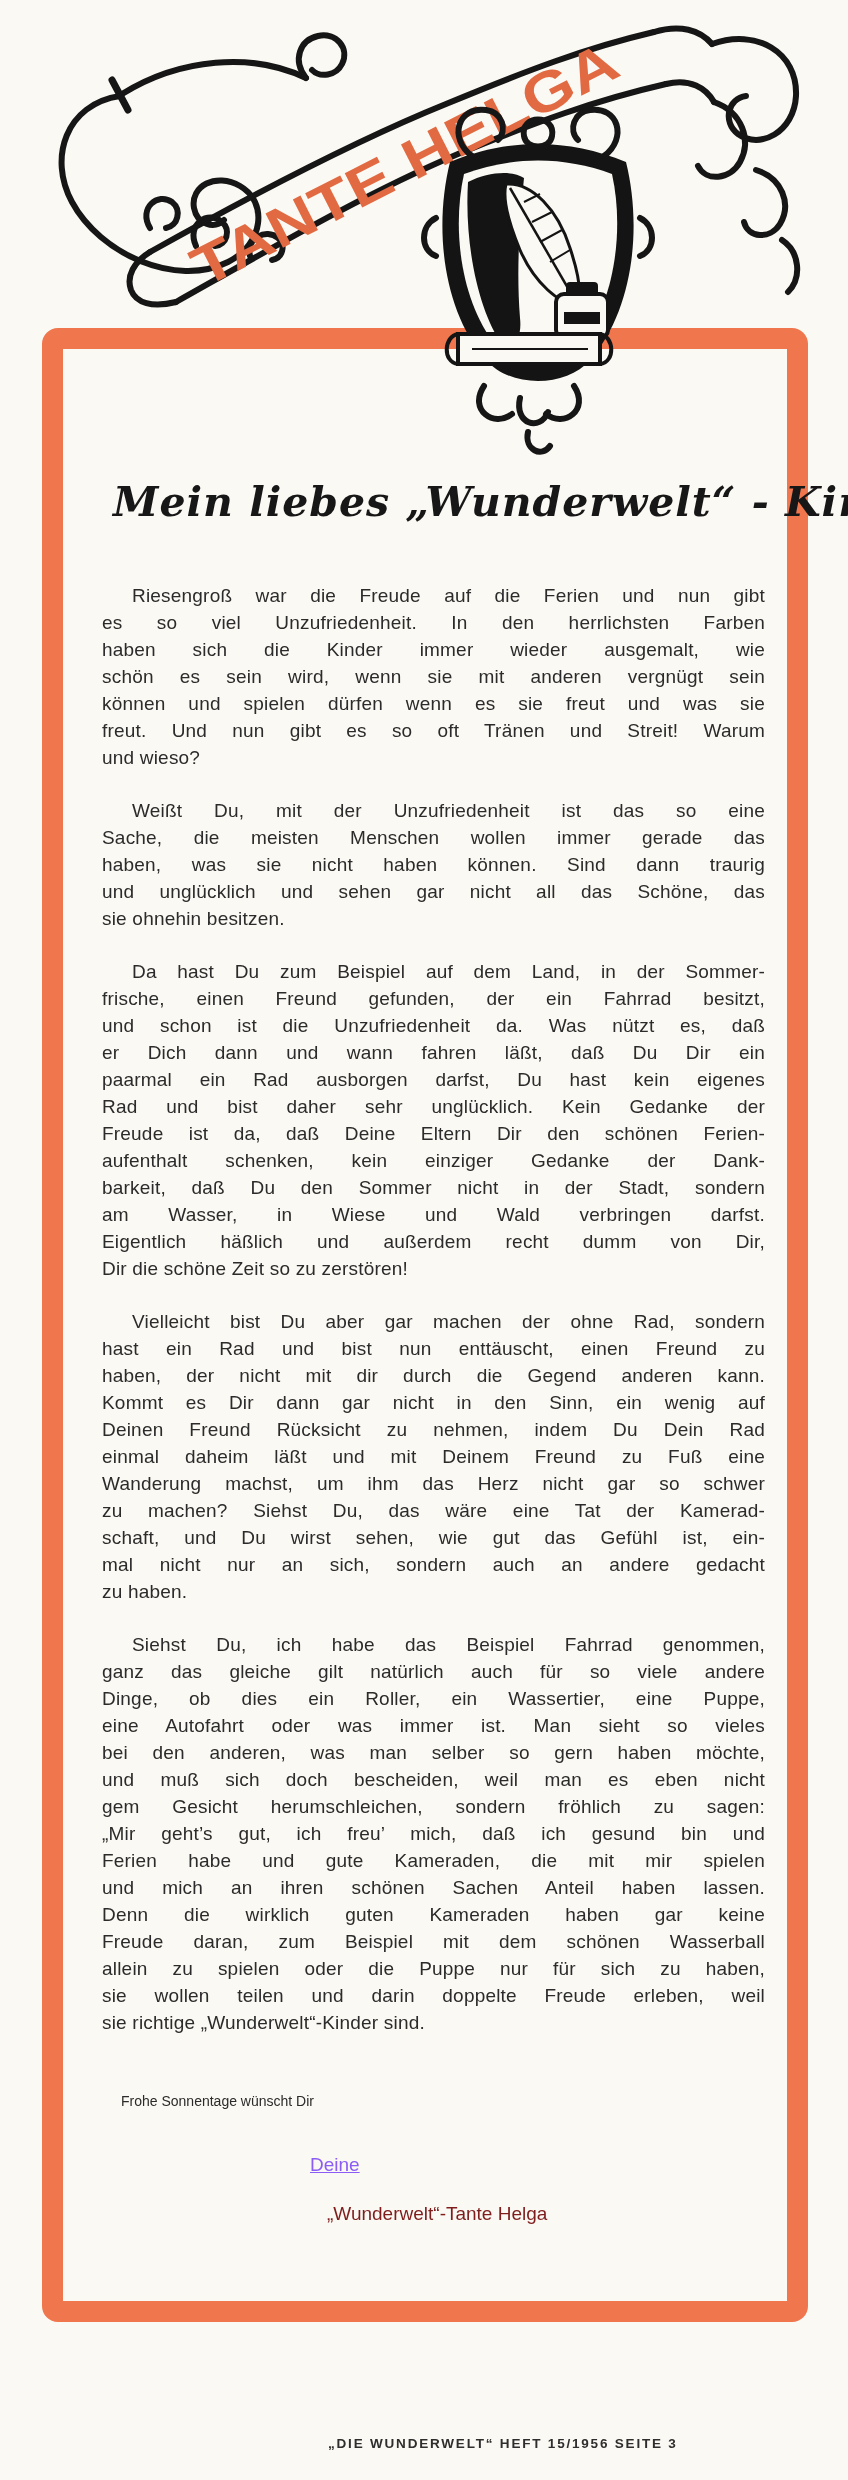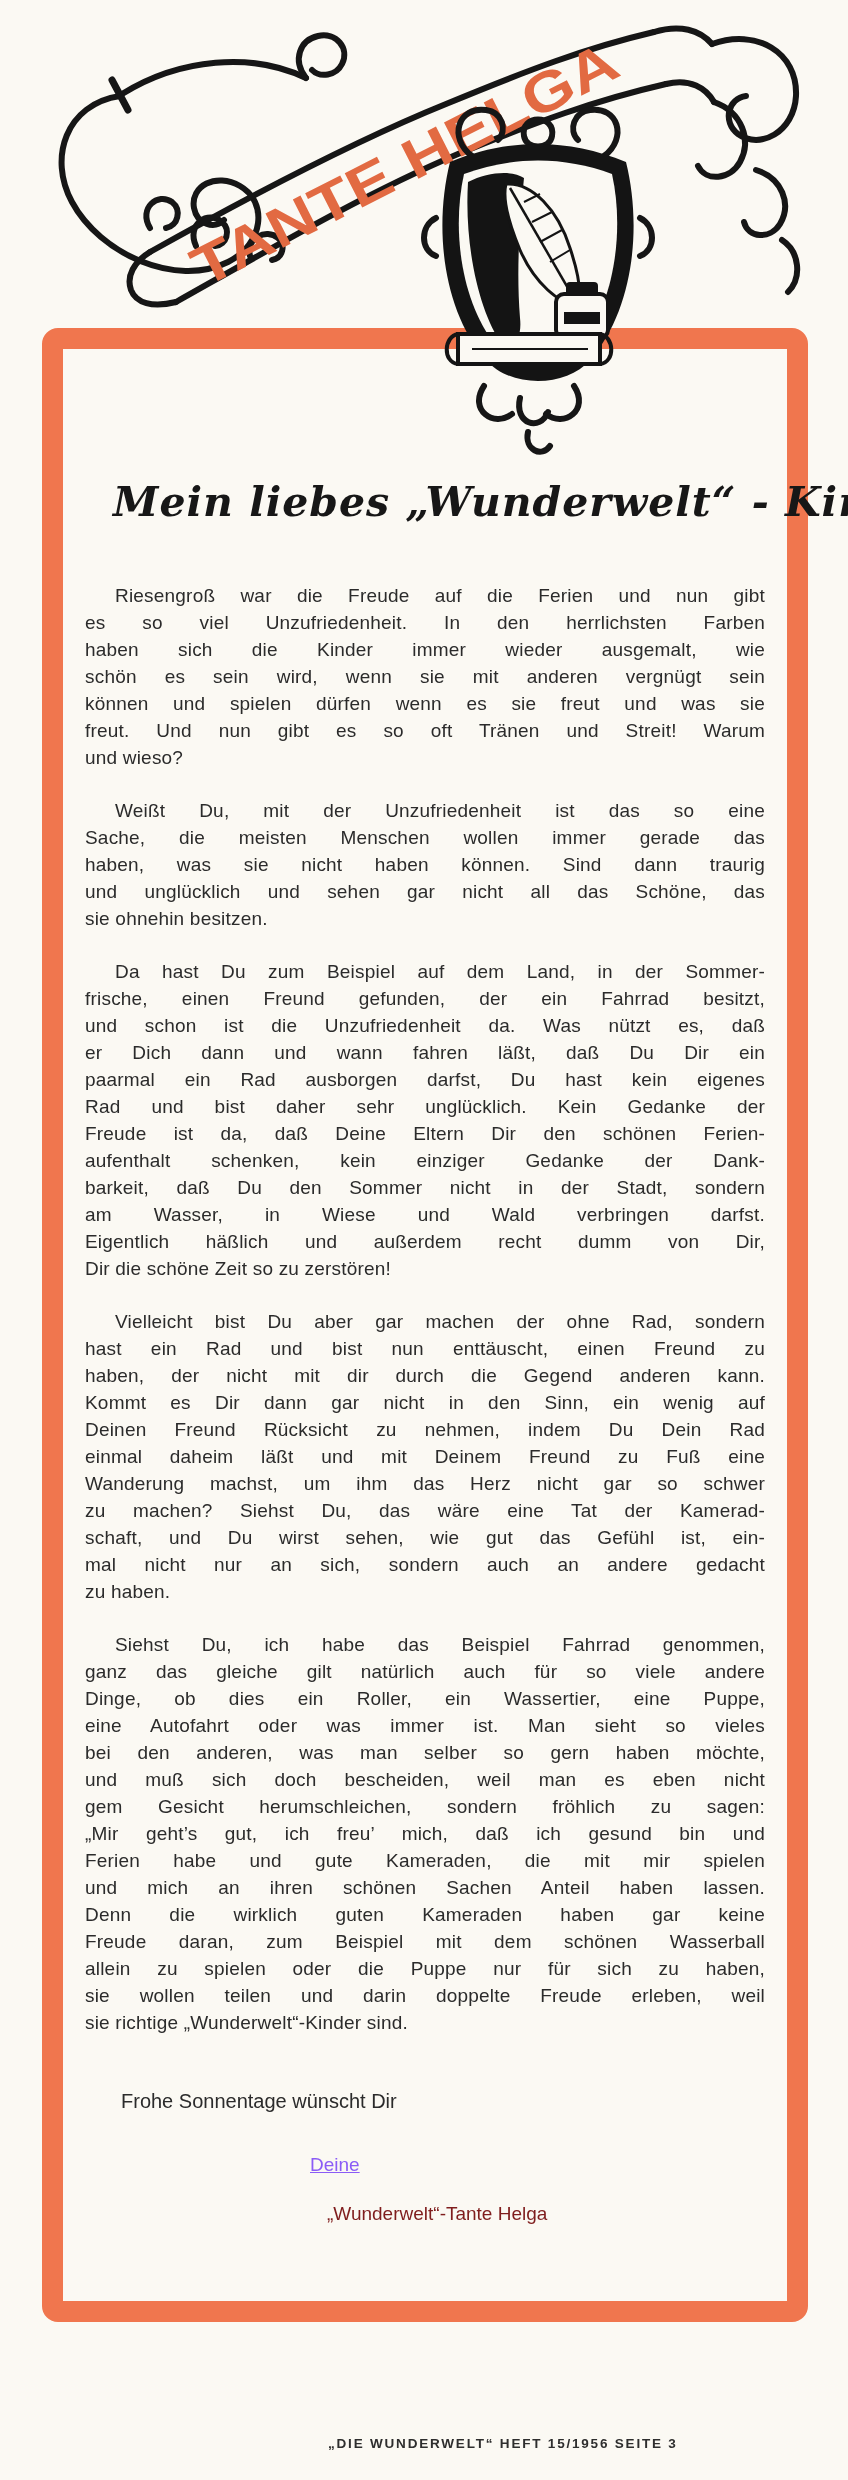--- a/index.html
+++ b/index.html
@@ -18,28 +18,28 @@
     box-sizing:border-box;border:21px solid #f0764e;border-radius:16px;
     z-index:1;background:#fbf9f3;
     padding:129px 22px 0 22px;
   }
   .title{
     font-family:"DejaVu Serif",serif;font-style:italic;font-weight:bold;
     font-size:41px;line-height:48px;margin:0 0 56px 28px;color:#171717;
     letter-spacing:1px;white-space:nowrap;
   }
   .letter-body{width:680px;}
-  .para{margin:0 0 26px 0;}
+  .para{margin:0 0 26px 17px;}
   .line{
     font-size:19px;line-height:27px;color:#2b2b2b;
     text-align:justify;text-align-last:justify;letter-spacing:0.2px;
   }
   .line.first{padding-left:30px;}
   .line.last{text-align-last:left;}
-  .closing{font-size:20px;line-height:27px;color:#2b2b2b;margin:52px 0 0 36px;}
+  .closing{font-size:14px;line-height:27px;color:#2b2b2b;margin:52px 0 0 36px;}
   .signoff{font-size:19px;line-height:27px;color:#8b5cf6;margin:36px 0 0 225px;text-decoration:underline;}
   .signature{font-size:19px;line-height:27px;color:#7f1d1d;margin:22px 0 0 242px;}
   
   .footer{
     position:absolute;left:328px;top:2436px;z-index:2;
     font-size:13.5px;font-weight:bold;letter-spacing:1.8px;color:#2e2e2e;
     white-space:nowrap;
   }
 </style>
 </head>

